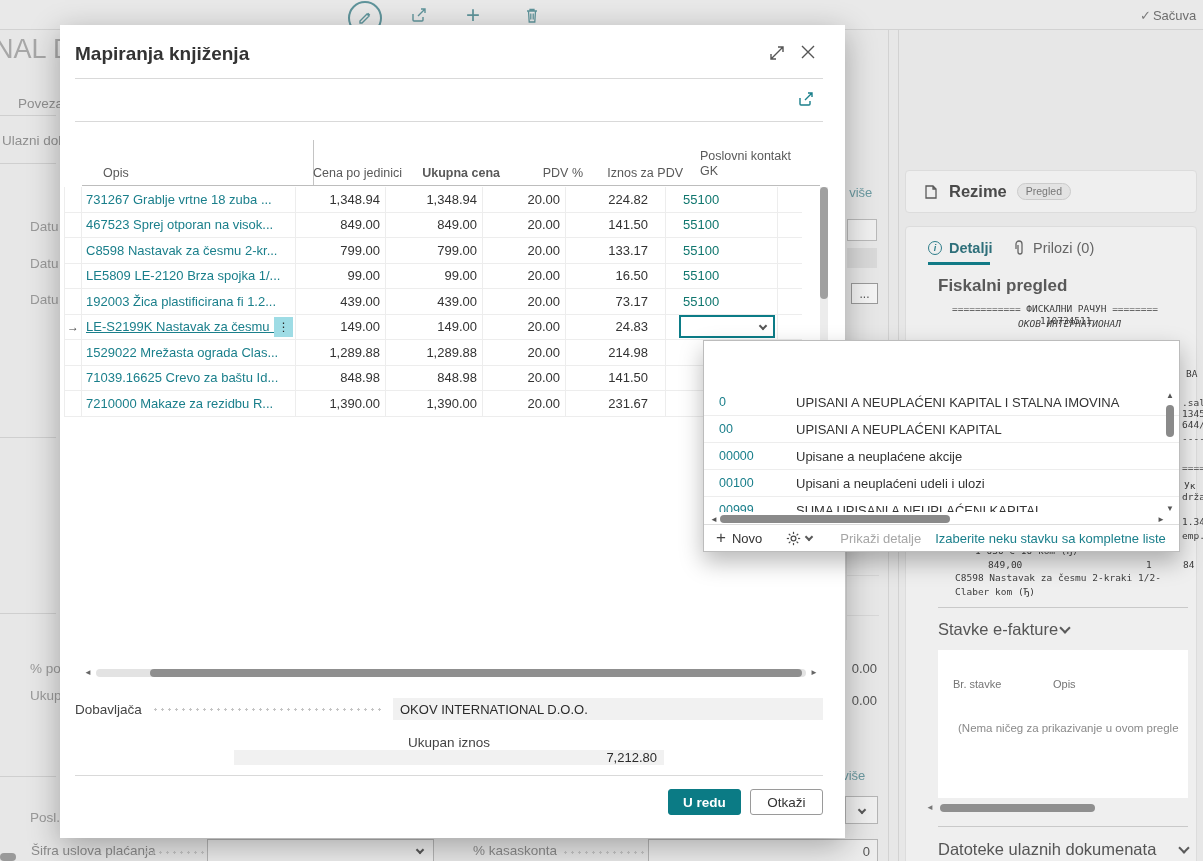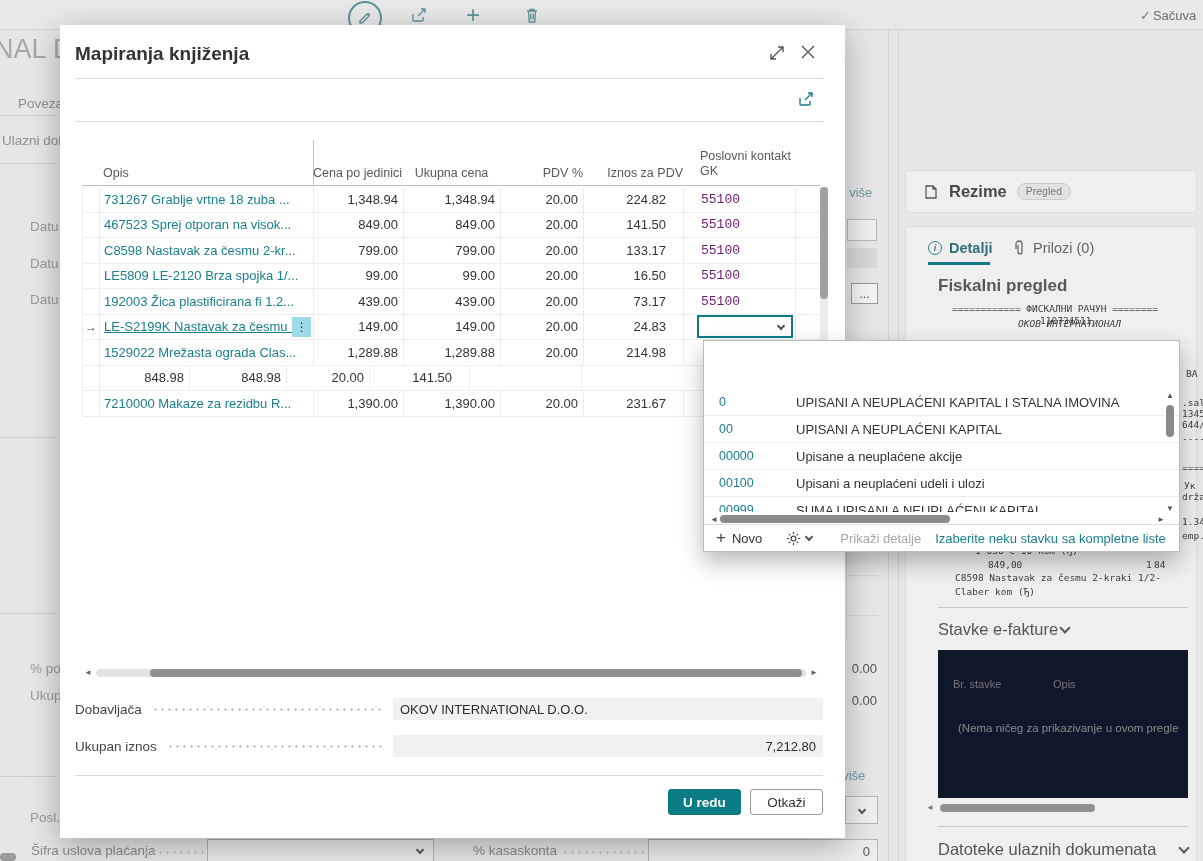--- a/index.html
+++ b/index.html
@@ -77,27 +77,27 @@
   .rc { position:absolute; font-family:"DejaVu Sans Mono", monospace; font-size:9.5px; color:#3d3d3d; white-space:nowrap; }
   #rc-header { left:952px; top:303px; }
   #rc-num    { left:1040px; top:315px; }
   #rc-comp   { left:1018px; top:318px;font-style:italic; }
   #rc-f1 { left:1186px; top:368px; } #rc-f2 { left:1182px; top:397px; }
   #rc-f3 { left:1182px; top:408px; } #rc-f4 { left:1182px; top:419px; }
   #rc-f5 { left:1182px; top:433px; } #rc-f6 { left:1182px; top:462px; }
   #rc-f7 { left:1184px; top:480px; } #rc-f8 { left:1182px; top:491px; }
   #rc-f9 { left:1182px; top:516px; } #rc-f10 { left:1182px; top:530px; }
   #rc-itemqty { left:975px; top:545px; }
-  #rc-849 { left:988px; top:559px; } #rc-one { left:1146px; top:559px; } #rc-84 { left:1154px; top:559px; }
+  #rc-849 { left:988px; top:559px; } #rc-one { left:1146px; top:559px; } #rc-84 { left:1183px; top:559px; }
   #rc-c8598 { left:955px; top:572px; }
   #rc-claber { left:955px; top:586px; }
 
   #rp-div1 { position:absolute; left:938px; top:607px; width:250px; height:1px; background:#c9c9c9; }
   #rp-stavke { position:absolute; left:938px; top:620px; font-size:16.5px; color:#555; display:flex; align-items:center; gap:3px; }
-  #rp-graybox { position:absolute; left:938px; top:650px; width:250px; height:148px; background:#0f172a; }
+  #rp-graybox { position:absolute; left:938px; top:650px; width:250px; height:148px; background:#ffffff; }
   #rp-graybox .hdr { position:absolute; top:28px; font-size:11px; color:#757575; }
   #gb-h1 { left:15px; } #gb-h2 { left:115px; }
   #gb-empty { position:absolute; left:20px; top:72px; font-size:11.5px; color:#8a8a8a; white-space:nowrap; }
   #rp-hscroll-arrow { position:absolute; left:926px; top:803px; font-size:8px; color:#777; }
   #rp-hscroll { position:absolute; left:938px; top:804px; width:250px; height:8px; }
   #rp-hscroll .thumb { position:absolute; left:2px; top:0; width:155px; height:8px; background:#8f8f8f; border-radius:4px; }
   #rp-div2 { position:absolute; left:938px; top:826px; width:250px; height:1px; background:#c9c9c9; }
   #rp-datoteke { position:absolute; left:938px; top:840px; font-size:16.5px; color:#555; display:flex; align-items:center; gap:24px; }
 
   .chev { width:8px; height:8px; border-right:2px solid #5a5a5a; border-bottom:2px solid #5a5a5a; transform:rotate(45deg); display:inline-block; }
@@ -109,52 +109,52 @@
   #m-expand { position:absolute; left:708px; top:19px; width:20px; height:20px; cursor:pointer; }
   #m-close { position:absolute; left:740px; top:19px; width:20px; height:20px; cursor:pointer; }
   #m-div1 { position:absolute; left:15px; top:53px; width:748px; height:1px; background:#d9d9d9; }
   #m-share { position:absolute; left:738px; top:66px; }
   #m-div2 { position:absolute; left:15px; top:96px; width:748px; height:1px; background:#d9d9d9; }
 
   #m-colline { position:absolute; left:253px; top:115px; width:1px; height:46px; background:#c4c4c4; }
   #m-header { position:absolute; left:22px; top:115px; width:738px; height:46px; display:flex; align-items:flex-end; padding-bottom:5px; border-bottom:1px solid #bdbdbd; font-size:12.5px; color:#595959; }
   .hc { white-space:nowrap; }
   .hc.sel { width:17px; } .hc.opis { width:214px; padding-left:4px; }
-  .hc.cena { width:90px; text-align:left; } .hc.ukupna { width:97px; text-align:center; }
+  .hc.cena { width:90px; text-align:left; } .hc.ukupna { width:97px; text-align:right;font-weight:bold; }
   .hc.pdv { width:83px; text-align:right; } .hc.iznos { width:100px; text-align:right; }
   .hc.kontakt { width:112px; padding-left:17px; white-space:normal; line-height:1.25; }
 
-  #m-rows { position:absolute; left:22px; top:162px; width:738px; border-left:1px solid #ededed; }
+  #m-rows { position:absolute; left:4px; top:162px; width:738px; border-left:1px solid #ededed; }
   .trow { display:flex; height:25.5px; border-bottom:1px solid #ededed; }
   .c { border-right:1px solid #ededed; display:flex; align-items:center; height:100%; font-size:13px; }
   .c.sel { width:17px; justify-content:center; color:#444; font-size:12px; }
   .c.opis { width:214px; padding-left:4px; position:relative; }
   .c.cena { width:90px; justify-content:flex-end; padding-right:5px; color:#333; }
   .c.ukupna { width:97px; justify-content:flex-end; padding-right:5px; color:#333; }
   .c.pdv { width:83px; justify-content:flex-end; padding-right:5px; color:#333; }
   .c.iznos { width:100px; justify-content:flex-end; padding-right:17px; color:#333; }
-  .c.kontakt { width:112px; padding-left:17px; color:#701a75; position:relative;font-family:Liberation Mono, monospace; }
+  .c.kontakt { width:112px; padding-left:17px; color:#0f766e; position:relative; }
   .c.extra { width:24px; border-right:none; }
   .lnk { color:#1a7f8b; text-decoration:none; white-space:nowrap; overflow:hidden; }
   .lnk.u { text-decoration:underline; }
   .dots-btn { position:absolute; right:2px; top:2px; bottom:2px; width:19px; background:#9edce5; color:#2a2a2a; display:flex; align-items:center; justify-content:center; font-size:12px; }
   .combo { position:absolute; left:13px; right:2px; top:0; bottom:1px; border:2px solid #0c7c87; background:#fff; display:flex; align-items:center; justify-content:flex-end; padding-right:7px; }
   .combo .chev { border-color:#555; }
 
   #m-vscroll { position:absolute; left:760px; top:162px; width:8px; height:229px; background:#ececec; }
   #m-vscroll .thumb { position:absolute; left:0; top:0; width:8px; height:112px; background:#a0a0a0; border-radius:4px; }
 
   #m-hscroll { position:absolute; left:22px; top:641px; width:738px; height:14px; }
   #m-hscroll .ar { position:absolute; top:2px; font-size:8px; color:#666; }
   #m-hscroll .ar.l { left:2px; } #m-hscroll .ar.r { right:2px; }
   #m-hscroll .track { position:absolute; left:14px; right:14px; top:3px; height:8px; background:#e3e3e3; border-radius:4px; }
   #m-hscroll .thumb { position:absolute; left:68px; right:18px; top:3px; height:8px; background:#8f8f8f; border-radius:4px; }
 
   .fieldrow { position:absolute; left:15px; width:748px; height:22px; display:flex; align-items:center; }
-  #f-dob { top:673px; } #f-uk { top:710px; }
+  #f-dob { top:673px; } #f-uk { top:710px;flex-direction:column; }
   .fieldrow .lbl { font-size:13.5px; color:#444; white-space:nowrap; }
   .fieldrow .leaderdots { flex:1; margin:0 8px 0 10px; }
   .fieldrow .box { width:430px; height:22px; background:#f1f1f1; font-size:13px; color:#2b2b2b; display:flex; align-items:center; padding:0 7px; }
   #f-uk .box { justify-content:flex-end; }
   #m-div3 { position:absolute; left:15px; top:750px; width:748px; height:1px; background:#d9d9d9; }
   .btn { position:absolute; top:764px; width:73px; height:26px; border-radius:3px; font-size:13.5px; display:flex; align-items:center; justify-content:center; cursor:pointer; font-weight:bold; }
   #btn-ok { left:608px; background:#0b7b85; color:#fff; border:1px solid #0b7b85; }
   #btn-cancel { left:690px; background:#fff; color:#333; border:1px solid #9a9a9a; font-weight:normal; }
 
   
@@ -438,20 +438,23 @@
         </div>
       <div class="c cena">1,289.88</div>
       <div class="c ukupna">1,289.88</div>
       <div class="c pdv">20.00</div>
       <div class="c iznos">214.98</div>
       <div class="c kontakt"></div>
       <div class="c extra"></div>
     </div>
     <div class="trow">
       <div class="c sel"></div>
+      <div class="c opis">
+          <span class="lnk">71039.16625 Crevo za baštu Id...</span>
+        </div>
       <div class="c cena">848.98</div>
       <div class="c ukupna">848.98</div>
       <div class="c pdv">20.00</div>
       <div class="c iznos">141.50</div>
       <div class="c kontakt"></div>
       <div class="c extra"></div>
     </div>
     <div class="trow">
       <div class="c sel"></div>
       <div class="c opis">

